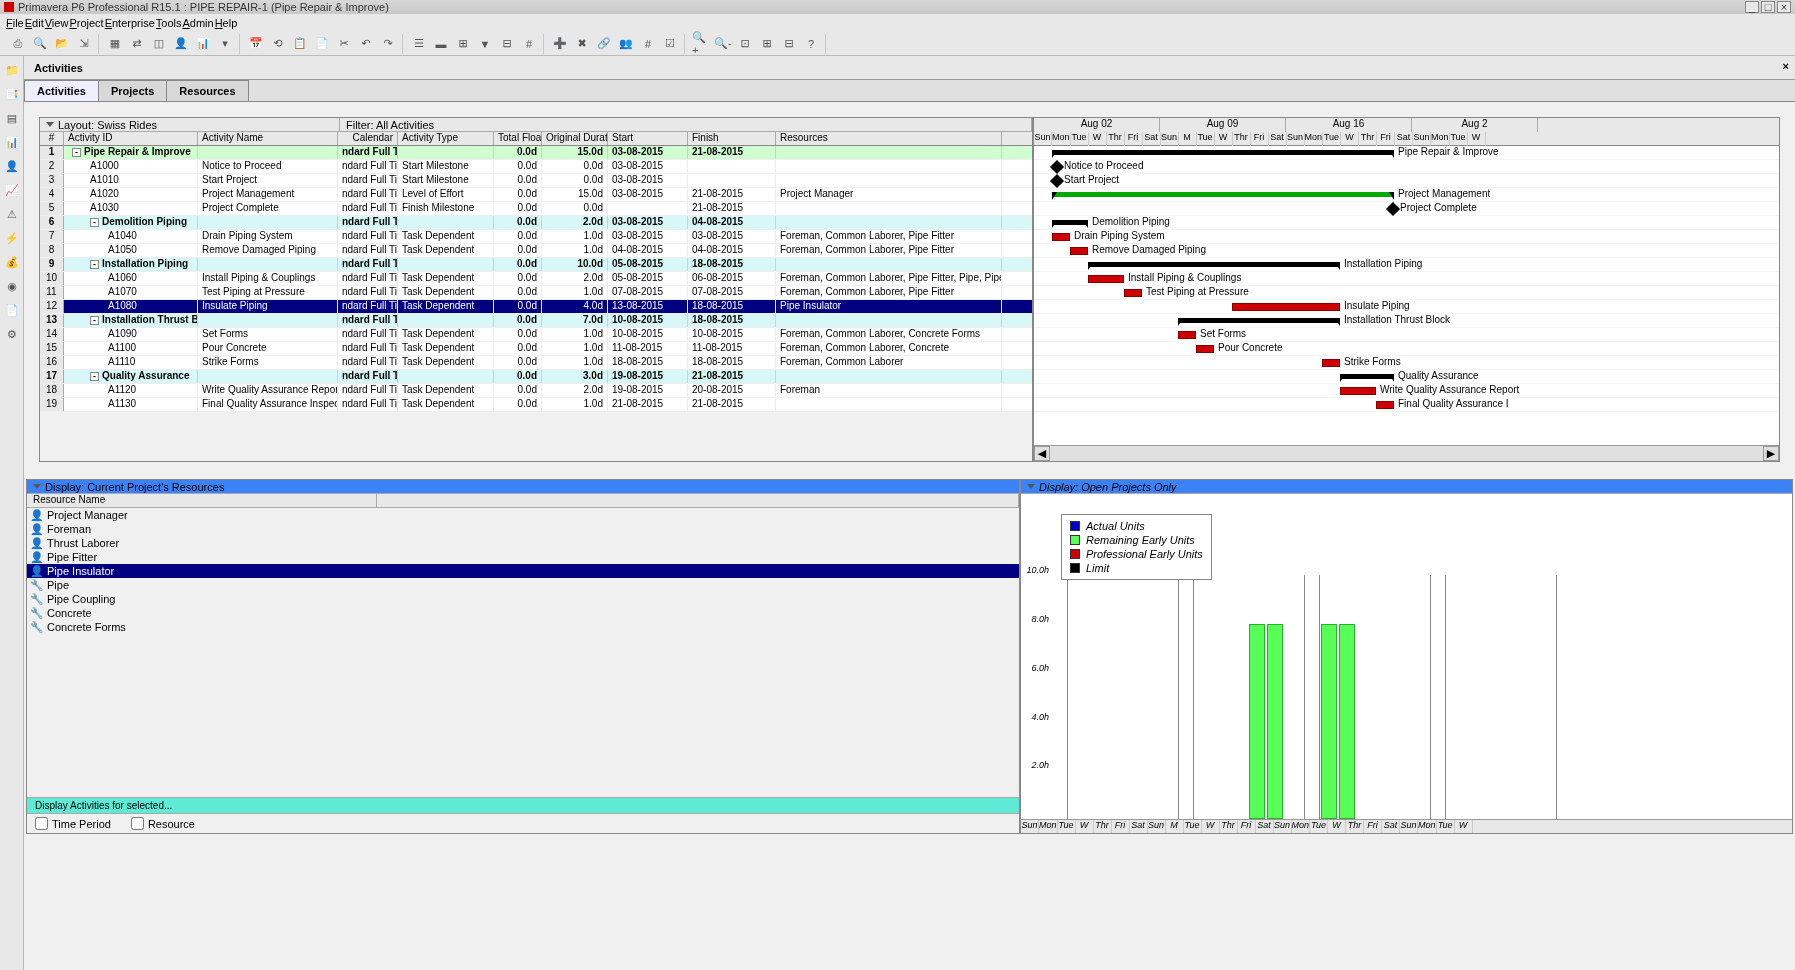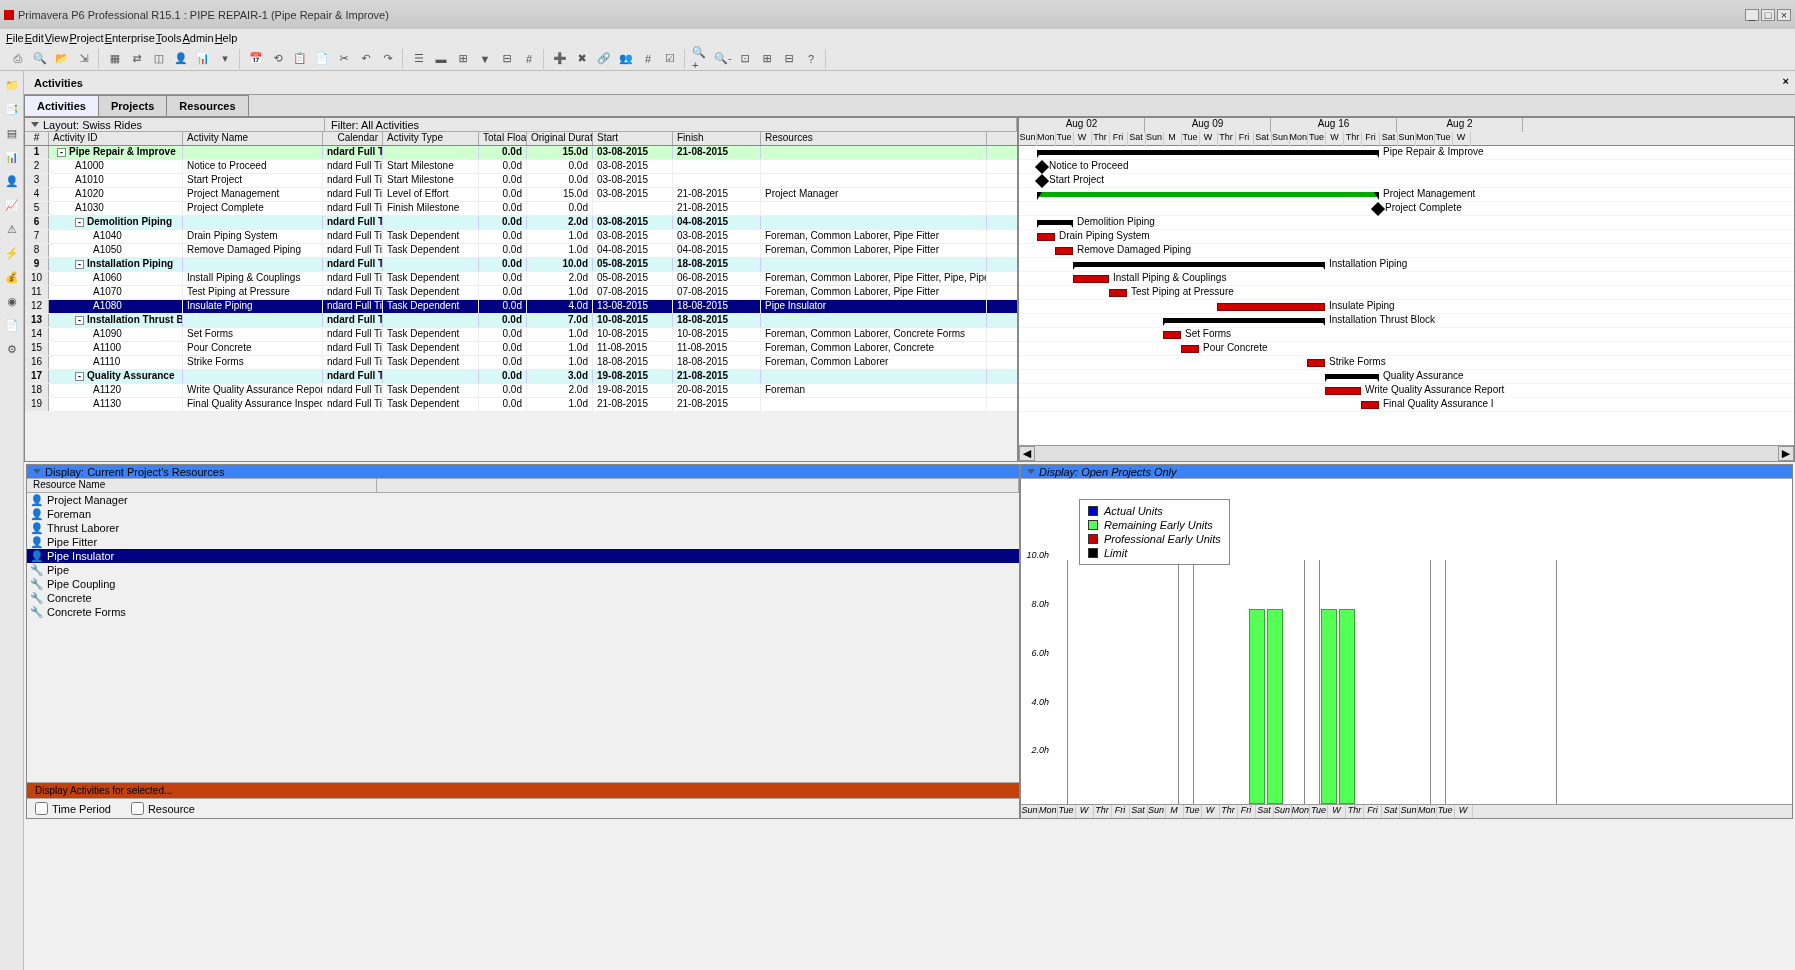--- a/index.html
+++ b/index.html
@@ -1,18 +1,18 @@
 <!DOCTYPE html>
 <html><head>
 <meta charset="utf-8">
 <style>
 * { margin: 0; padding: 0; box-sizing: border-box; font-family: Tahoma, Arial, sans-serif; font-size: 11px; }
 body { background: #f0f0f0; overflow: hidden; width: 1795px; height: 970px; }
 
-.titlebar { height: 29px; background: linear-gradient(#d8d8d8,#c8c8c8); display: flex; align-items: center; padding: 0 4px; font-size: 10px; color: #333; }
+.titlebar { height: 14px; background: linear-gradient(#d8d8d8,#c8c8c8); display: flex; align-items: center; padding: 0 4px; font-size: 10px; color: #333; }
 .titlebar .oracle { width: 10px; height: 10px; background: #c00; margin-right: 4px; }
 .titlebar .wincontrols { margin-left: auto; display: flex; gap: 2px; }
 .titlebar .wincontrols span { width: 14px; height: 12px; border: 1px solid #888; background: #e8e8e8; text-align: center; line-height: 10px; cursor: pointer; }
 
 .menubar { height: 18px; background: #e8e8e8; display: flex; align-items: center; padding: 0 6px; gap: 1px; font-size: 11px; }
 .menubar span { cursor: pointer; }
 .menubar span u { text-decoration: underline; }
 
 .toolbar-row { height: 24px; background: #e8e8e8; border-bottom: 1px solid #bbb; display: flex; align-items: center; padding: 0 4px; gap: 2px; }
 .tb-group { display: flex; gap: 2px; padding: 0 4px; border-right: 1px solid #c8c8c8; }
@@ -24,21 +24,21 @@
 
 .content { flex: 1; display: flex; flex-direction: column; }
 
 .view-title { background: #e8e8e8; padding: 4px 10px; font-size: 13px; font-weight: bold; border-bottom: 1px solid #999; position: relative; }
 .view-title .close-x { position:absolute; right:6px; top:4px; cursor:pointer; }
 
 .tabs { background: #e0e0e0; display: flex; border-bottom: 1px solid #888; }
 .tab { padding: 4px 12px; border: 1px solid #888; border-bottom: none; margin-right: -1px; background: #d8d8d8; cursor: pointer; font-weight: bold; }
 .tab.active { background: #eef; }
 
-.upper-split { display: flex; height: 345px; border: 1px solid #888; margin: 0; }
+.upper-split { display: flex; height: 345px; border: 1px solid #888; margin: 15px; }
 .table-pane { flex: 0 0 994px; display: flex; flex-direction: column; border-right: 2px solid #888; }
 .gantt-pane { flex: 1; display: flex; flex-direction: column; overflow: hidden; }
 
 .layout-bar { height: 14px; background: #e8e8e8; border-bottom: 1px solid #aaa; display: flex; font-size: 10px; }
 .layout-bar .seg { padding: 0 6px; border-right: 1px solid #aaa; display:flex; align-items:center; gap:4px; }
 .arrow-down { display:inline-block; width:0; height:0; border-left:4px solid transparent; border-right:4px solid transparent; border-top:5px solid #555; }
 
 .grid-header { display: flex; background: #e8e8e8; border-bottom: 1px solid #888; height: 14px; }
 .grid-header .gh { border-right: 1px solid #aaa; padding: 0 4px; font-size: 10px; overflow: hidden; white-space: nowrap; }
 
@@ -90,25 +90,25 @@
 .disp-bar { height: 14px; background: #3b82f6; border-bottom: 1px solid #aaa; padding: 0 6px; font-size: 10px; display:flex; align-items:center; gap:4px;}
 .res-header { height: 14px; background: #e8e8e8; border-bottom: 1px solid #aaa; display: flex; }
 .res-header .rh { padding: 0 6px; font-size: 10px; border-right: 1px solid #aaa; }
 .res-list { flex: 1; overflow-y: auto; }
 .res-row { height: 14px; display: flex; align-items: center; padding-left: 4px; gap: 4px; font-size: 10px; cursor: pointer; }
 .res-row.selected { background: #000080; color: #fff; }
 .res-icon { width: 12px; height: 12px; display:inline-flex; align-items:center; justify-content:center; }
 .res-icon.person { color: #48a; }
 .res-icon.material { color: #a60; }
 
-.status-row { height: 16px; border-top: 1px solid #aaa; padding: 2px 8px; font-size: 10px; background: #c2410c; }
+.status-row { height: 16px; border-top: 1px solid #aaa; padding: 2px 8px; font-size: 10px; background: #5eead4; }
 .opts-row { height: 20px; border-top: 1px solid #aaa; padding: 2px 8px; display: flex; gap: 20px; align-items: center; background: #f0f0f0; }
 .opts-row label { font-size: 10px; display: flex; align-items: center; gap: 4px; }
 
-.legend { position: absolute; top: 20px; left: 40px; background: #fff; border: 1px solid #888; padding: 4px 8px; z-index: 5; margin-left: 18px; }
+.legend { position: absolute; top: 20px; left: 40px; background: #fff; border: 1px solid #888; padding: 4px 8px; z-index: 5; }
 .legend-item { display: flex; align-items: center; gap: 6px; font-size: 10px; padding: 1px 0; }
 .swatch { width: 10px; height: 10px; border: 1px solid #333; }
 
 .histogram { flex: 1; position: relative; background: #fff; }
 .histo-y-labels { position: absolute; left: 0; top: 0; bottom: 14px; width: 30px; }
 .histo-y-labels span { position: absolute; right: 2px; font-size: 9px; }
 .histo-bars { position: absolute; left: 30px; right: 0; top: 0; bottom: 14px; }
 .histo-bar { position: absolute; bottom: 0; background: #5f5; border: 1px solid #3a3; }
 .histo-border { position: absolute; width: 112px; top: 0; bottom:0; border:1px solid #888; border-bottom:none; border-top:none;}
 .histo-axis { position: absolute; left: 0; right: 0; bottom: 0; height: 14px; background: #e8e8e8; border-top: 1px solid #999; display: flex; }

